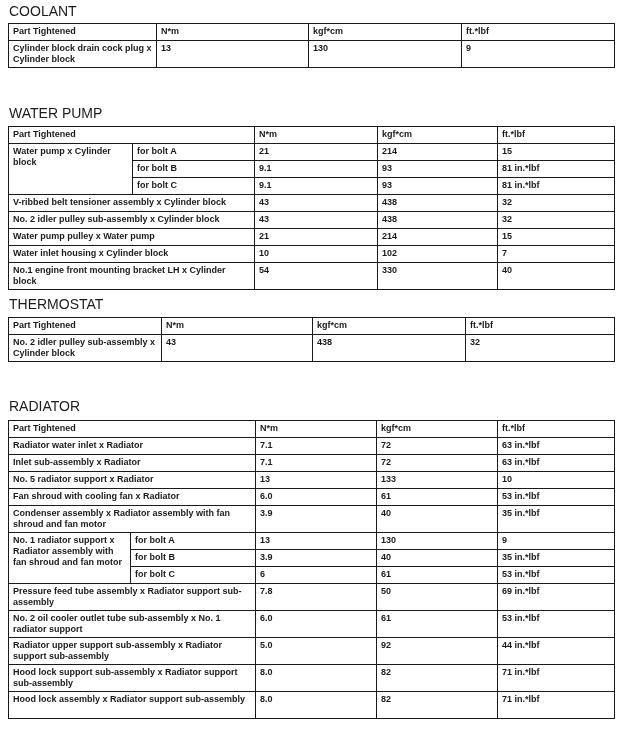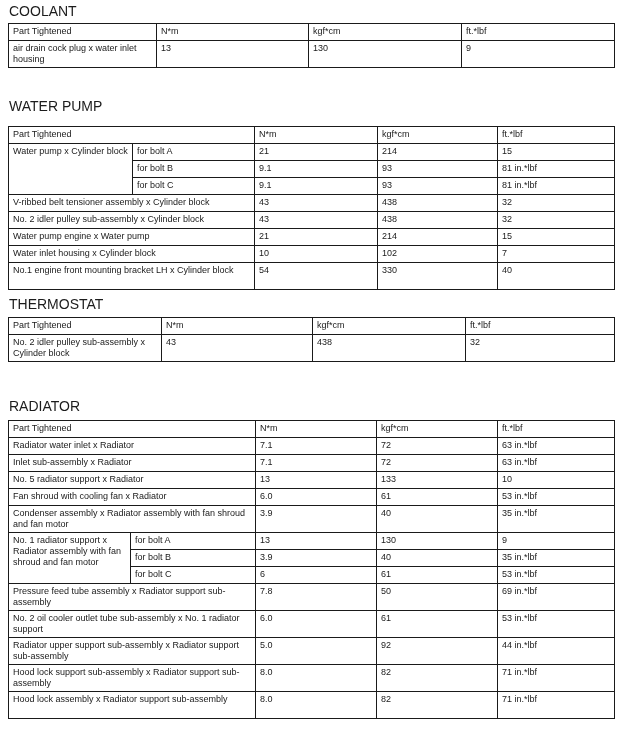--- a/index.html
+++ b/index.html
@@ -8,21 +8,21 @@
     font-family: "Liberation Sans", sans-serif; color: #1a1a1a;
   }
   .section-title {
     position: absolute; left: 9px;
     font-size: 14px; font-weight: normal; letter-spacing: 0px;
     color: #1c1c1c; margin: 0;
   }
   table.torque {
     position: absolute; left: 8px; width: 606px;
     border-collapse: collapse; table-layout: fixed;
-    font-size: 9px; font-weight: normal;
+    font-size: 9px; font-weight: bold;
   }
   table.torque td {
     border: 1px solid #1a1a1a;
     padding: 2px 4px 1px 4px;
     vertical-align: top; line-height: 11px;
   }
   table.torque tr.hdr td { height: 13px; }
   table.torque tr.r1 td { height: 13px; }
   table.torque tr.r2 td { height: 23px; }
 </style>
@@ -38,29 +38,29 @@
       <col style="width:153px">
     </colgroup>
   <tbody>
       <tr class="hdr">
     <td>Part Tightened</td>
     <td>N*m</td>
     <td>kgf*cm</td>
     <td>ft.*lbf</td>
   </tr>
   <tr class="r2">
-    <td>air drain cock plug x water inlet housing</td>
+    <td>Cylinder block drain cock plug x Cylinder block</td>
     <td>13</td>
     <td>130</td>
     <td>9</td>
   </tr>
 </tbody>
   </table>
 
-<h2 class="section-title" style="top:98px;">WATER PUMP</h2>
+<h2 class="section-title" style="top:105px;">WATER PUMP</h2>
 <table class="torque" style="top:126px;">
   <colgroup>
       <col style="width:124px">
       <col style="width:122px">
       <col style="width:123px">
       <col style="width:120px">
       <col style="width:117px">
     </colgroup>
   <tbody>
       <tr class="hdr">
@@ -94,21 +94,21 @@
     <td>438</td>
     <td>32</td>
   </tr>
   <tr class="r1">
     <td colspan="2">No. 2 idler pulley sub-assembly x Cylinder block</td>
     <td>43</td>
     <td>438</td>
     <td>32</td>
   </tr>
   <tr class="r1">
-    <td colspan="2">Water pump engine x Water pump</td>
+    <td colspan="2">Water pump pulley x Water pump</td>
     <td>21</td>
     <td>214</td>
     <td>15</td>
   </tr>
   <tr class="r1">
     <td colspan="2">Water inlet housing x Cylinder block</td>
     <td>10</td>
     <td>102</td>
     <td>7</td>
   </tr>

